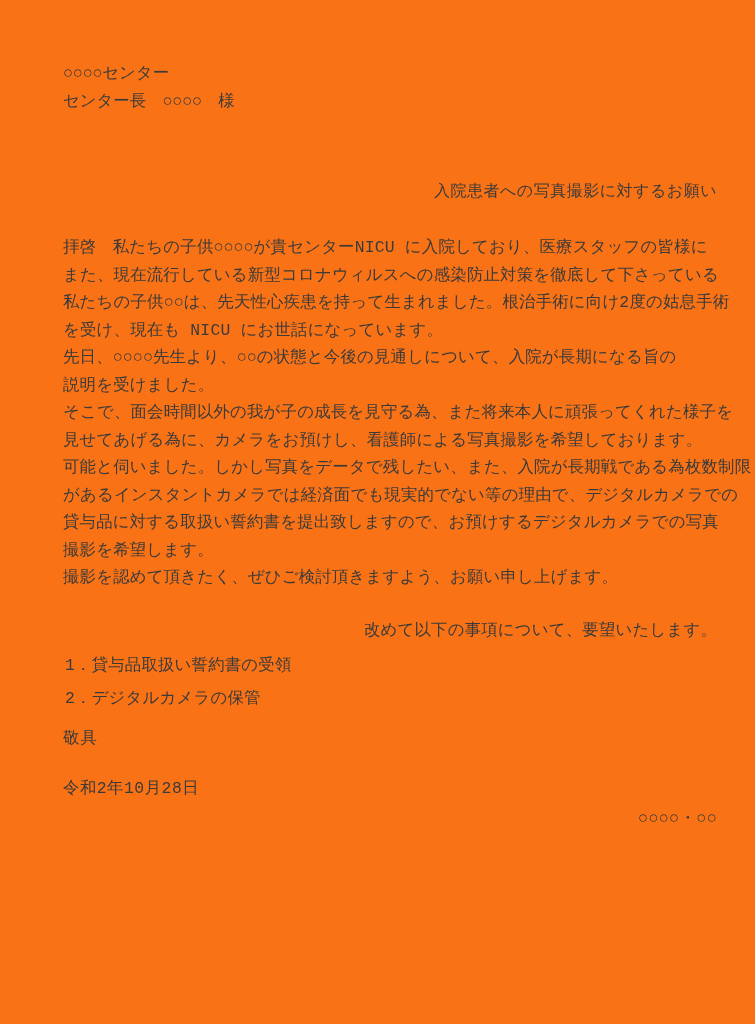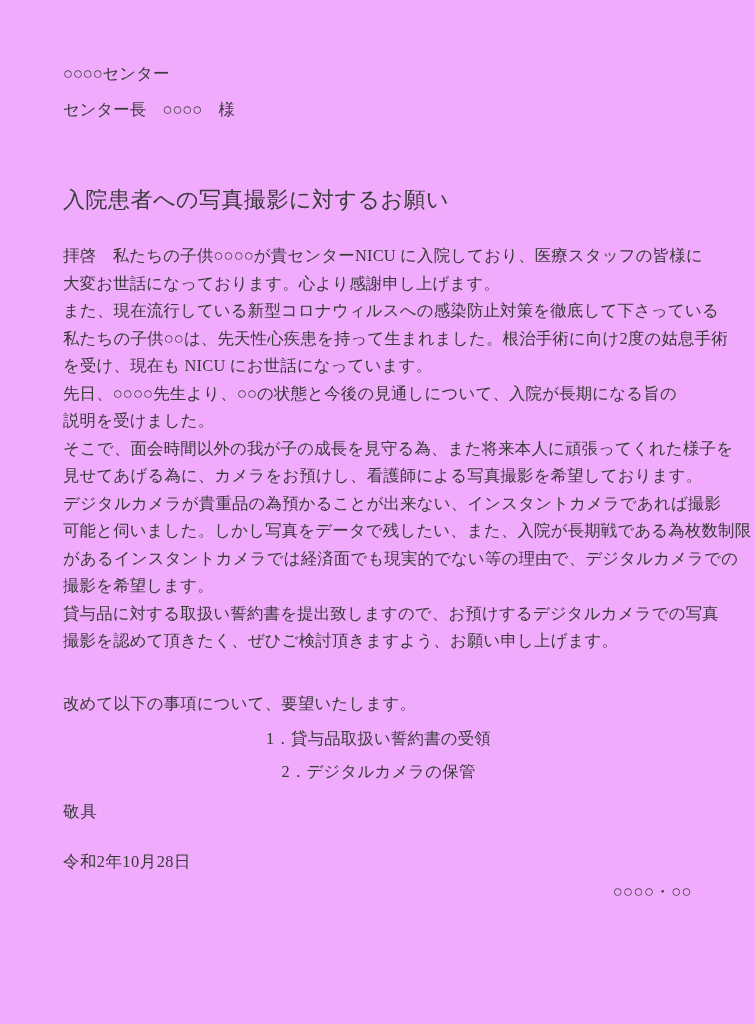--- a/index.html
+++ b/index.html
@@ -5,65 +5,65 @@
   html, body {
     margin: 0;
     padding: 0;
     background: #ffffff;
   }
   .page {
     position: relative;
     width: 755px;
     height: 1024px;
     margin: 0 auto;
-    background: #f0abfc;
+    background: #f97316;
     box-sizing: border-box;
-    padding: 60px 63px 0 63px;
-    font-family: Liberation Serif, serif;
+    padding: 60px 38px 0 63px;
+    font-family: Liberation Mono, monospace;
     color: #3a3a3a;
     font-size: 16.4px;
     overflow: hidden;
   }
   .recipient-block div {
     line-height: 28px;
     white-space: pre;
   }
   .recipient-line2 {
-    margin-top: 8px;
+    margin-top: 0;
   }
   .doc-title {
     margin-top: 62px;
-    text-align: left;
+    text-align: right;
     line-height: 28px;
-    font-size: 22px;
+    font-size: 16px;
     letter-spacing: 0.5px;
   }
   .body-block {
     margin-top: 28px;
   }
   .body-line {
     line-height: 27.5px;
     white-space: pre;
     letter-spacing: 0.2px;
   }
   .request-intro {
-    margin-top: 35px;
+    margin-top: 25px;
     line-height: 28px;
     white-space: pre;
     letter-spacing: 0.2px;
+    text-align: right;
   }
   .request-items {
     margin-top: 4px;
   }
   .request-item {
     line-height: 33px;
     white-space: pre;
     letter-spacing: 0.2px;
     padding-left: 2px;
-    text-align: center;
   }
   .closing-word {
     margin-top: 10px;
     text-align: left;
     line-height: 28px;
     letter-spacing: 1px;
   }
   .date-line {
     margin-top: 22px;
     text-align: left;
@@ -84,33 +84,31 @@
 
   <div class="recipient-block">
     <div class="recipient-line1">○○○○センター</div>
     <div class="recipient-line2">センター長　○○○○　様</div>
   </div>
 
   <div class="doc-title">入院患者への写真撮影に対するお願い</div>
 
   <div class="body-block">
     <div class="body-line">拝啓　私たちの子供○○○○が貴センターNICU に入院しており、医療スタッフの皆様に</div>
-    <div class="body-line">大変お世話になっております。心より感謝申し上げます。</div>
     <div class="body-line">また、現在流行している新型コロナウィルスへの感染防止対策を徹底して下さっている</div>
     <div class="body-line">私たちの子供○○は、先天性心疾患を持って生まれました。根治手術に向け2度の姑息手術</div>
     <div class="body-line">を受け、現在も NICU にお世話になっています。</div>
     <div class="body-line">先日、○○○○先生より、○○の状態と今後の見通しについて、入院が長期になる旨の</div>
     <div class="body-line">説明を受けました。</div>
     <div class="body-line">そこで、面会時間以外の我が子の成長を見守る為、また将来本人に頑張ってくれた様子を</div>
     <div class="body-line">見せてあげる為に、カメラをお預けし、看護師による写真撮影を希望しております。</div>
-    <div class="body-line">デジタルカメラが貴重品の為預かることが出来ない、インスタントカメラであれば撮影</div>
     <div class="body-line">可能と伺いました。しかし写真をデータで残したい、また、入院が長期戦である為枚数制限</div>
     <div class="body-line">があるインスタントカメラでは経済面でも現実的でない等の理由で、デジタルカメラでの</div>
+    <div class="body-line">貸与品に対する取扱い誓約書を提出致しますので、お預けするデジタルカメラでの写真</div>
     <div class="body-line">撮影を希望します。</div>
-    <div class="body-line">貸与品に対する取扱い誓約書を提出致しますので、お預けするデジタルカメラでの写真</div>
     <div class="body-line">撮影を認めて頂きたく、ぜひご検討頂きますよう、お願い申し上げます。</div>
   </div>
 
   <div class="request-intro">改めて以下の事項について、要望いたします。</div>
 
   <div class="request-items">
     <div class="request-item">1．貸与品取扱い誓約書の受領</div>
     <div class="request-item">2．デジタルカメラの保管</div>
   </div>
 

